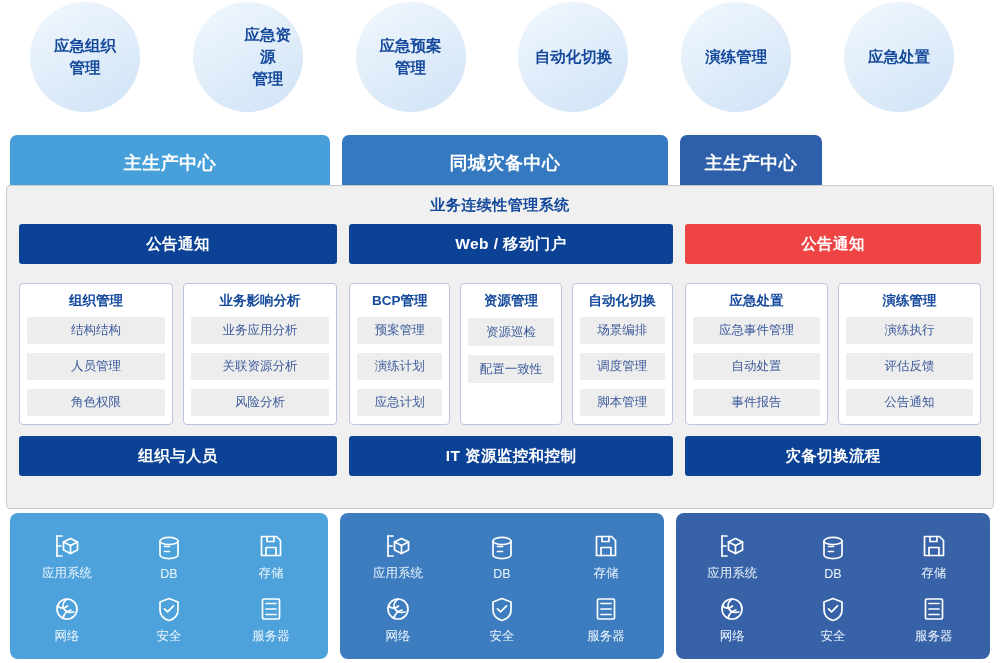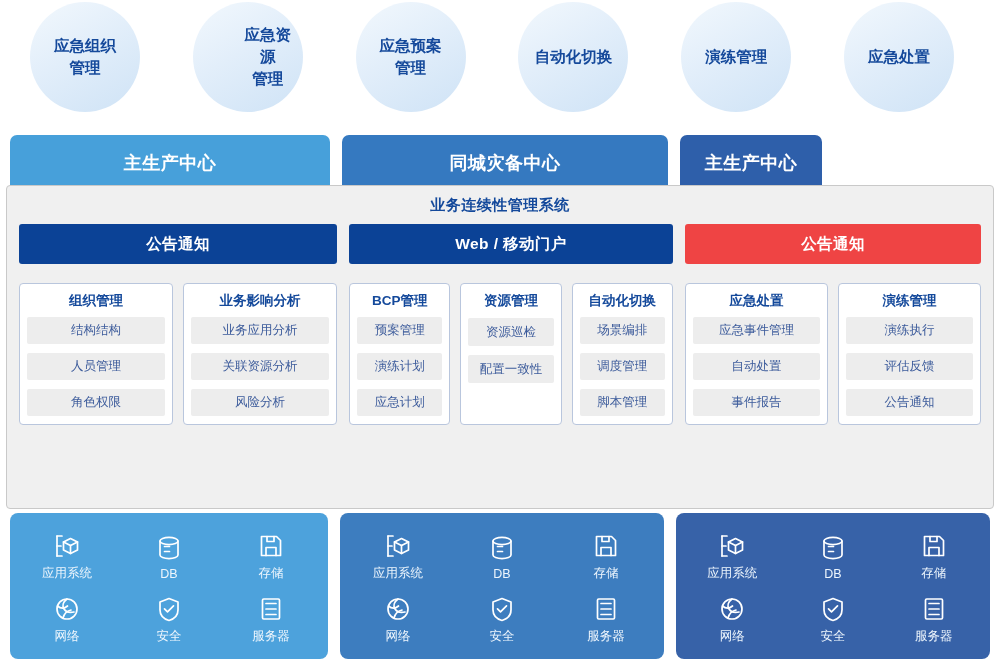--- a/index.html
+++ b/index.html
@@ -190,20 +190,25 @@
             <div class="pill">事件报告</div>
           </div>
           <div class="card">
             <div class="card-title">演练管理</div>
             <div class="pill">演练执行</div>
             <div class="pill">评估反馈</div>
             <div class="pill">公告通知</div>
           </div>
         </div>
       </div>
+    <div class="band-row" id="bottomBands">
+        <div class="band b-0" style="background: rgb(11, 66, 150);">组织与人员</div>
+        <div class="band b-1" style="background: rgb(11, 66, 150);">IT 资源监控和控制</div>
+        <div class="band b-2" style="background: rgb(11, 66, 150);">灾备切换流程</div>
+      </div>
   </div>
 
   <div class="infra-row" id="infraRow">
       <div class="infra i-0" style="background: rgb(77, 162, 220);">
         <div class="infra-item">
           <span>
             <svg width="30" height="30" viewBox="0 0 30 30" fill="none" stroke="#fff" stroke-width="1.7" stroke-linecap="round" stroke-linejoin="round">
               <path d="M5 5v20"></path>
               <path d="M5 5h5"></path>
               <path d="M5 15h4"></path>

